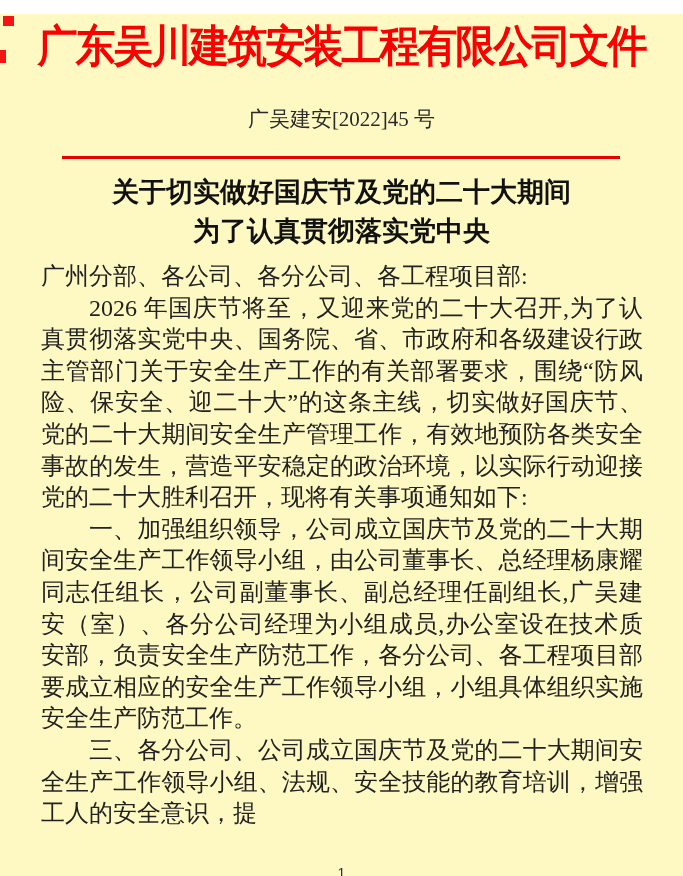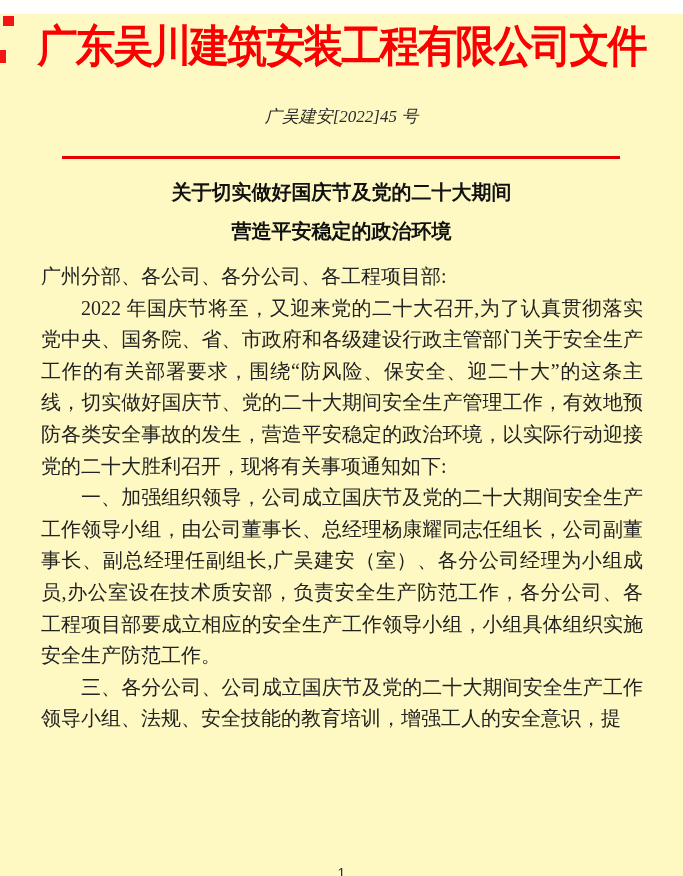--- a/index.html
+++ b/index.html
@@ -26,49 +26,48 @@
     transform: scaleY(1.10);
     transform-origin: top center;
     white-space: nowrap;
   }
   .doc-number {
     position: absolute;
     top: 91px;
     left: 0;
     width: 100%;
     text-align: center;
-    font-size: 17px;
+    font-size: 21px;
     color: #2a2a2a;
-    font-style: italic;
   }
   .red-line {
     position: absolute;
     top: 142px;
     left: 62px;
     width: 558px;
     height: 3px;
     background: #e60000;
   }
   .doc-title {
     position: absolute;
     top: 159px;
     left: 0;
     width: 100%;
     text-align: center;
-    font-size: 20px;
+    font-size: 27px;
     line-height: 39px;
     font-weight: bold;
     color: #111;
   }
   .body-block {
     position: absolute;
     top: 247px;
     left: 41px;
     width: 602px;
-    font-size: 20px;
+    font-size: 24px;
     line-height: 31.6px;
     text-align: justify;
     color: #222;
   }
   .body-block p { margin: 0; padding: 0; }
   .para { text-indent: 2em; }
   .page-num {
     position: absolute;
     top: 851px;
     left: 0;
@@ -91,25 +90,25 @@
   <div class="artifact artifact-2"></div>
 
   <div class="company-title">广东吴川建筑安装工程有限公司文件</div>
 
   <div class="doc-number">广吴建安[2022]45 号</div>
 
   <div class="red-line"></div>
 
   <div class="doc-title">
     <div>关于切实做好国庆节及党的二十大期间</div>
-    <div>营造平安稳定的政治环境</div>
+    <div>为了认真贯彻落实党中央</div>
   </div>
 
   <div class="body-block">
     <p class="salutation">广州分部、各公司、各分公司、各工程项目部:</p>
-    <p class="para">2022 年国庆节将至，又迎来党的二十大召开,为了认真贯彻落实党中央、国务院、省、市政府和各级建设行政主管部门关于安全生产工作的有关部署要求，围绕“防风险、保安全、迎二十大”的这条主线，切实做好国庆节、党的二十大期间安全生产管理工作，有效地预防各类安全事故的发生，营造平安稳定的政治环境，以实际行动迎接党的二十大胜利召开，现将有关事项通知如下:</p>
+    <p class="para">2026 年国庆节将至，又迎来党的二十大召开,为了认真贯彻落实党中央、国务院、省、市政府和各级建设行政主管部门关于安全生产工作的有关部署要求，围绕“防风险、保安全、迎二十大”的这条主线，切实做好国庆节、党的二十大期间安全生产管理工作，有效地预防各类安全事故的发生，营造平安稳定的政治环境，以实际行动迎接党的二十大胜利召开，现将有关事项通知如下:</p>
     <p class="para">一、加强组织领导，公司成立国庆节及党的二十大期间安全生产工作领导小组，由公司董事长、总经理杨康耀同志任组长，公司副董事长、副总经理任副组长,广吴建安（室）、各分公司经理为小组成员,办公室设在技术质安部，负责安全生产防范工作，各分公司、各工程项目部要成立相应的安全生产工作领导小组，小组具体组织实施安全生产防范工作。</p>
     <p class="para">三、各分公司、公司成立国庆节及党的二十大期间安全生产工作领导小组、法规、安全技能的教育培训，增强工人的安全意识，提</p>
   </div>
 
   <div class="page-num">1</div>
 
 </div>
 
 </body></html>

